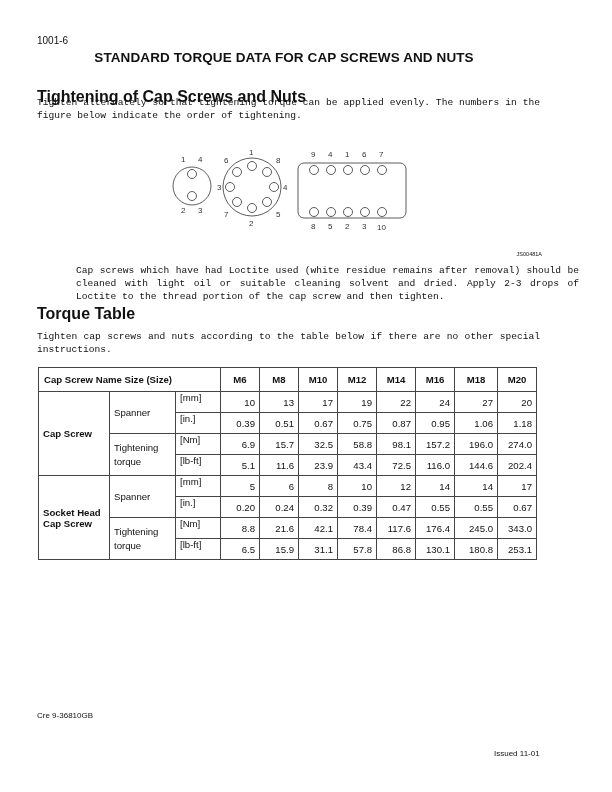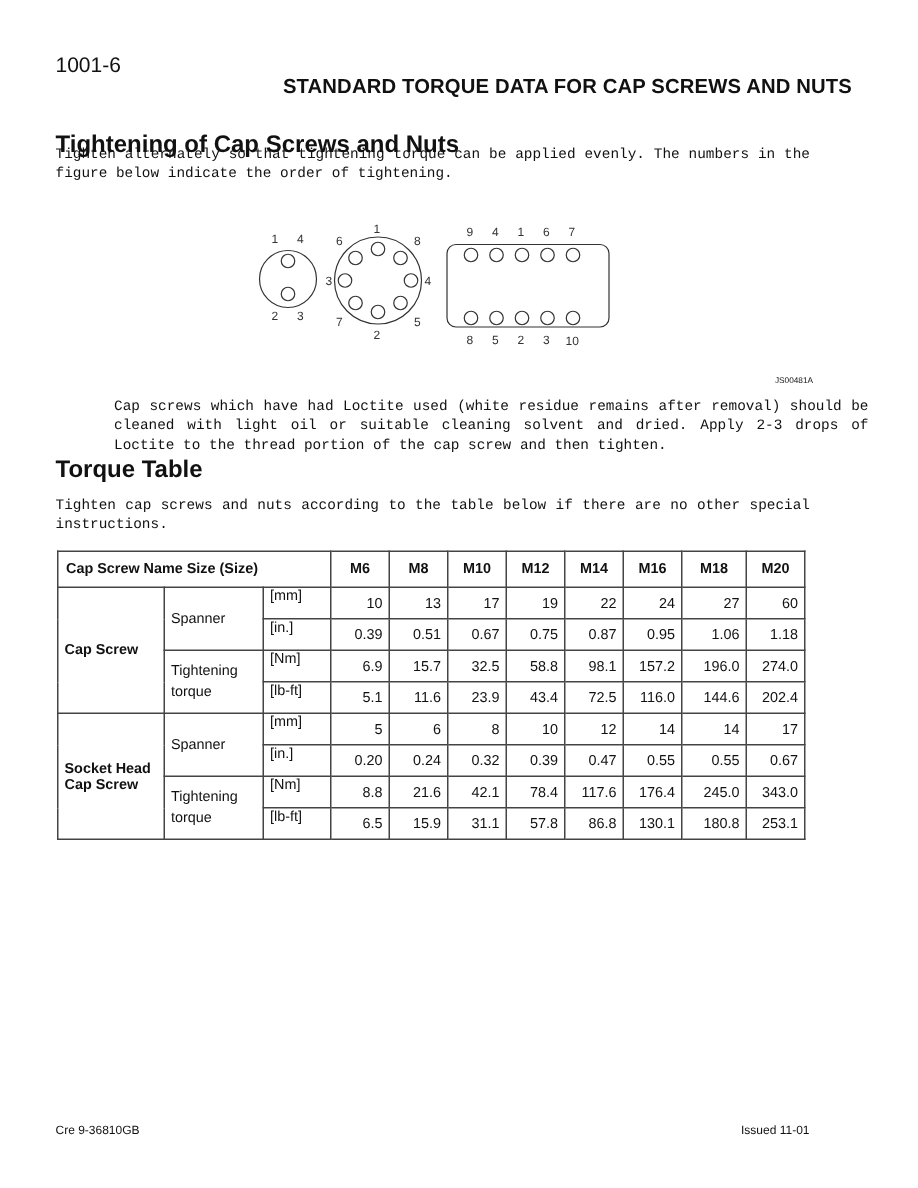--- a/index.html
+++ b/index.html
@@ -1,34 +1,34 @@
 <!DOCTYPE html>
 <html><head>
 <meta charset="utf-8">
 <style>
   html, body { margin:0; padding:0; background:#ffffff; }
   body { width:612px; height:792px; position:relative; overflow:hidden;
          font-family:"Liberation Sans", sans-serif; color:#111; }
-  .page-num { position:absolute; left:37px; top:35px; font-size:14px; }
-  .main-title { position:absolute; left:0; width:568px; top:50px; text-align:right;
+  .page-num { position:absolute; left:37px; top:35px; font-size:10px; }
+  .main-title { position:absolute; left:0; width:568px; top:50px; text-align:center;
                 font-size:13.5px; font-weight:bold; letter-spacing:0.1px; }
   .h2 { position:absolute; left:37px; font-size:16px; font-weight:bold; }
   .para { position:absolute; left:37px; width:503px; font-size:9.6px; line-height:13px; text-align:justify;font-family:Liberation Mono, monospace; }
   .fig { position:absolute; left:160px; top:140px; width:270px; height:100px; }
   .fig-code { position:absolute; right:70px; top:251px; font-size:5.5px; }
   table.torque { position:absolute; left:38px; top:367px; border-collapse:collapse;
                  font-size:9.6px;padding-left:43px; }
   table.torque td, table.torque th { border:1px solid #444; padding:0 4px; height:20px; }
   table.torque th { font-weight:bold; text-align:center; height:23px; }
   table.torque th.name { text-align:left; padding-left:5px; }
   td.num { text-align:right; padding-right:6px; }
   td.group { font-weight:bold; padding-left:5px; vertical-align:middle; }
   td.sub { padding-left:4px; line-height:14px; }
   td.unit { padding-left:4px; vertical-align:top; padding-top:3px;margin-top:28px; }
-  .footer-left { position:absolute; left:37px; top:749px; font-size:8px; }
+  .footer-left { position:absolute; left:37px; top:711px; font-size:8px; }
   .footer-right { position:absolute; left:494px; top:749px; font-size:8px; }
 </style>
 </head>
 <body>
 
 <div class="page-num">1001-6</div>
 <div class="main-title">STANDARD TORQUE DATA FOR CAP SCREWS AND NUTS</div>
 
 <div class="h2" style="top:88px;">Tightening of Cap Screws and Nuts</div>
 <div class="para" style="top:96px;">Tighten alternately so that tightening torque can be applied evenly. The numbers in the figure below indicate the order of tightening.</div>
@@ -127,21 +127,21 @@
     <td class="group" rowspan="4">Cap Screw</td>
     <td class="sub" rowspan="2">Spanner</td>
     <td class="unit">[mm]</td>
     <td class="num">10</td>
     <td class="num">13</td>
     <td class="num">17</td>
     <td class="num">19</td>
     <td class="num">22</td>
     <td class="num">24</td>
     <td class="num">27</td>
-    <td class="num">60</td>
+    <td class="num">20</td>
   </tr>
   <tr>
     <td class="unit">[in.]</td>
     <td class="num">0.39</td>
     <td class="num">0.51</td>
     <td class="num">0.67</td>
     <td class="num">0.75</td>
     <td class="num">0.87</td>
     <td class="num">0.95</td>
     <td class="num">1.06</td>

